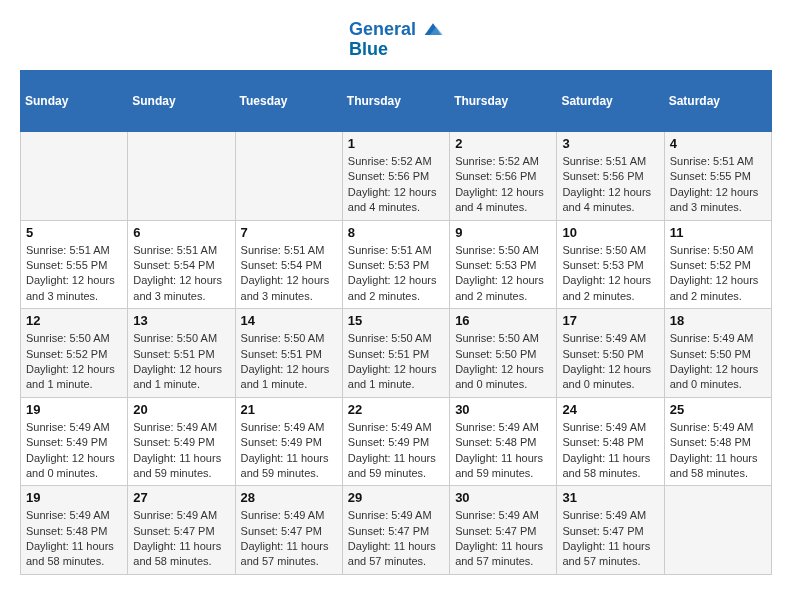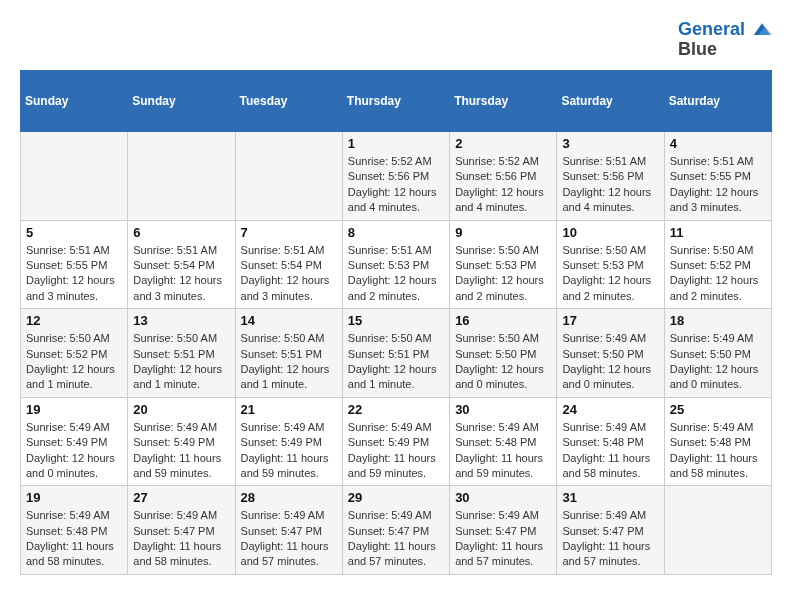--- a/index.html
+++ b/index.html
@@ -5,21 +5,21 @@
     * { box-sizing: border-box; margin: 0; padding: 0; }
     body {
       font-family: Arial, sans-serif;
       background: #fff;
       width: 792px;
       min-height: 612px;
       padding: 20px;
     }
     .header {
       display: flex;
-      justify-content: flex-end;
+      justify-content: center;
       align-items: flex-start;
       margin-bottom: 10px;
     }
     .logo {
       display: flex;
       align-items: center;
     }
     .logo-text {
       font-size: 18px;
       font-weight: bold;
@@ -97,21 +97,21 @@
 <div class="header">
   <div class="logo">
     <div>
       <div class="logo-text">
         <span>General</span>
         <svg class="logo-icon" viewBox="0 0 24 24" style="display:inline-block;vertical-align:middle;">
           <polygon points="2,18 12,4 22,18" fill="#1a6bb5"></polygon>
           <polygon points="8,18 16,8 24,18" fill="#5a9fd4" opacity="0.6"></polygon>
         </svg>
       </div>
-      <div class="logo-text" style="color:#404040;">Blue</div>
+      <div class="logo-text" style="color:#0369a1;">Blue</div>
     </div>
   </div>
   <div class="title-area">
     <div class="month-title"></div>
     <div class="subtitle"></div>
   </div>
 </div>
 
 <table>
   <thead>

